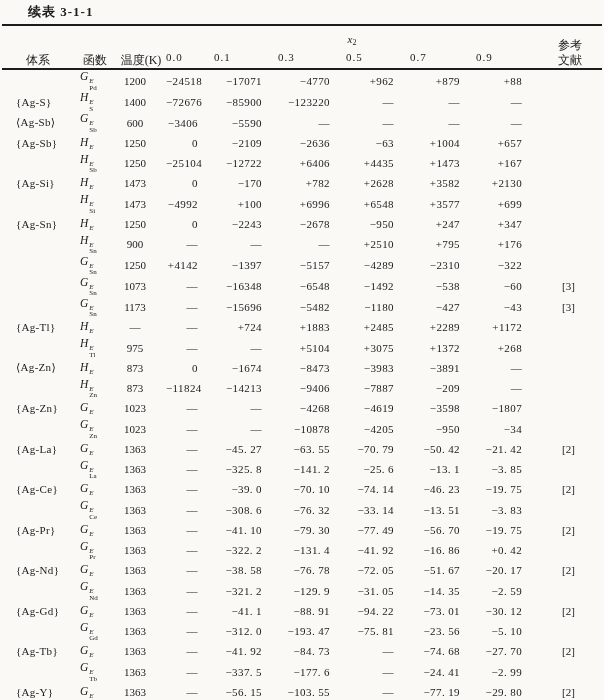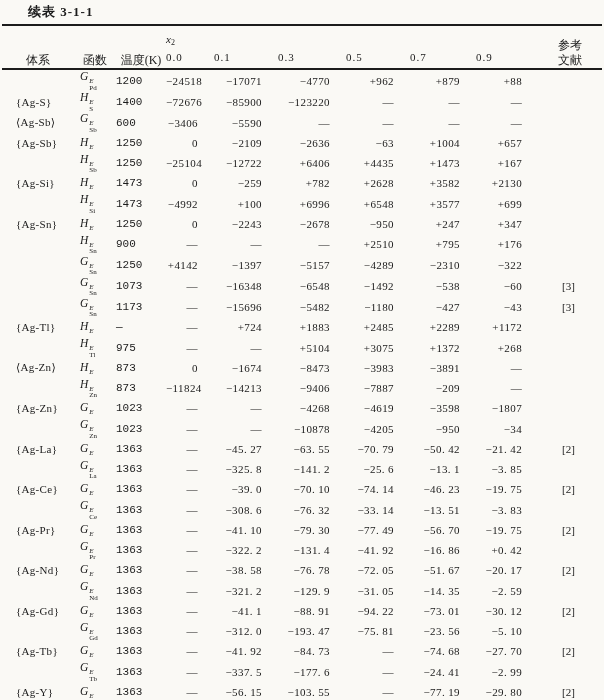--- a/index.html
+++ b/index.html
@@ -23,29 +23,29 @@
   }
   col.c-sys{width:72px;} col.c-fn{width:42px;} col.c-temp{width:50px;}
   col.c-v1{width:48px;} col.c-v2{width:64px;} col.c-v3{width:68px;}
   col.c-v4{width:64px;} col.c-v5{width:66px;} col.c-v6{width:62px;}
   col.c-ref{width:64px;}
   thead th{font-weight:normal;font-size:12px;padding:0;line-height:1.15;}
   thead tr.h1 th{height:21px;vertical-align:bottom;}
   thead tr.h2 th{height:21px;vertical-align:middle;}
   thead th.rowspan{vertical-align:middle;}
   thead{border-bottom:2px solid #1c1c1c;}
-  th.xhead{text-align:left;vertical-align:middle;font-size:11px;}
+  th.xhead{text-align:center;vertical-align:middle;font-size:11px;}
   th.xtick{text-align:left;font-size:11px;letter-spacing:1px;}
   th.refhead{font-size:12px;line-height:1.25;}
   .ital{font-style:italic;}
   .xsub{font-size:8px;vertical-align:-2px;}
   tbody td{height:19.5px;padding:0;vertical-align:middle;white-space:nowrap;}
   td.sys{text-align:left;padding-left:14px;letter-spacing:0.3px;}
   td.fn{text-align:left;padding-left:6px;}
-  td.temp{text-align:left;padding-right:12px;font-family:Liberation Mono, monospace;}
+  td.temp{text-align:center;padding-right:12px;}
   td.val{text-align:right;padding-right:16px;letter-spacing:0.4px;}
   td.ref{text-align:left;padding-left:24px;}
   .fn-sym{font-style:italic;font-size:11.5px;}
   .supsub{
     display:inline-flex;flex-direction:column;align-items:flex-start;
     font-size:7px;line-height:6.5px;vertical-align:-3px;margin-left:1px;
     font-style:normal;
   }
   .supsub .sup{font-style:italic;}
   .supsub .sub{letter-spacing:0;}
@@ -166,21 +166,21 @@
           <td class="ref"></td>
         </tr>
         <tr>
           <td class="sys">{Ag-Si}</td>
           <td class="fn"><span class="fn-sym">H</span><span class="supsub">
               <span class="sup">E</span>
               <span class="sub"></span>
             </span></td>
           <td class="temp">1473</td>
           <td class="val">0</td>
-          <td class="val">−259</td>
+          <td class="val">−170</td>
           <td class="val">+782</td>
           <td class="val">+2628</td>
           <td class="val">+3582</td>
           <td class="val">+2130</td>
           <td class="ref"></td>
         </tr>
         <tr>
           <td class="sys"></td>
           <td class="fn"><span class="fn-sym">H</span><span class="supsub">
               <span class="sup">E</span>

